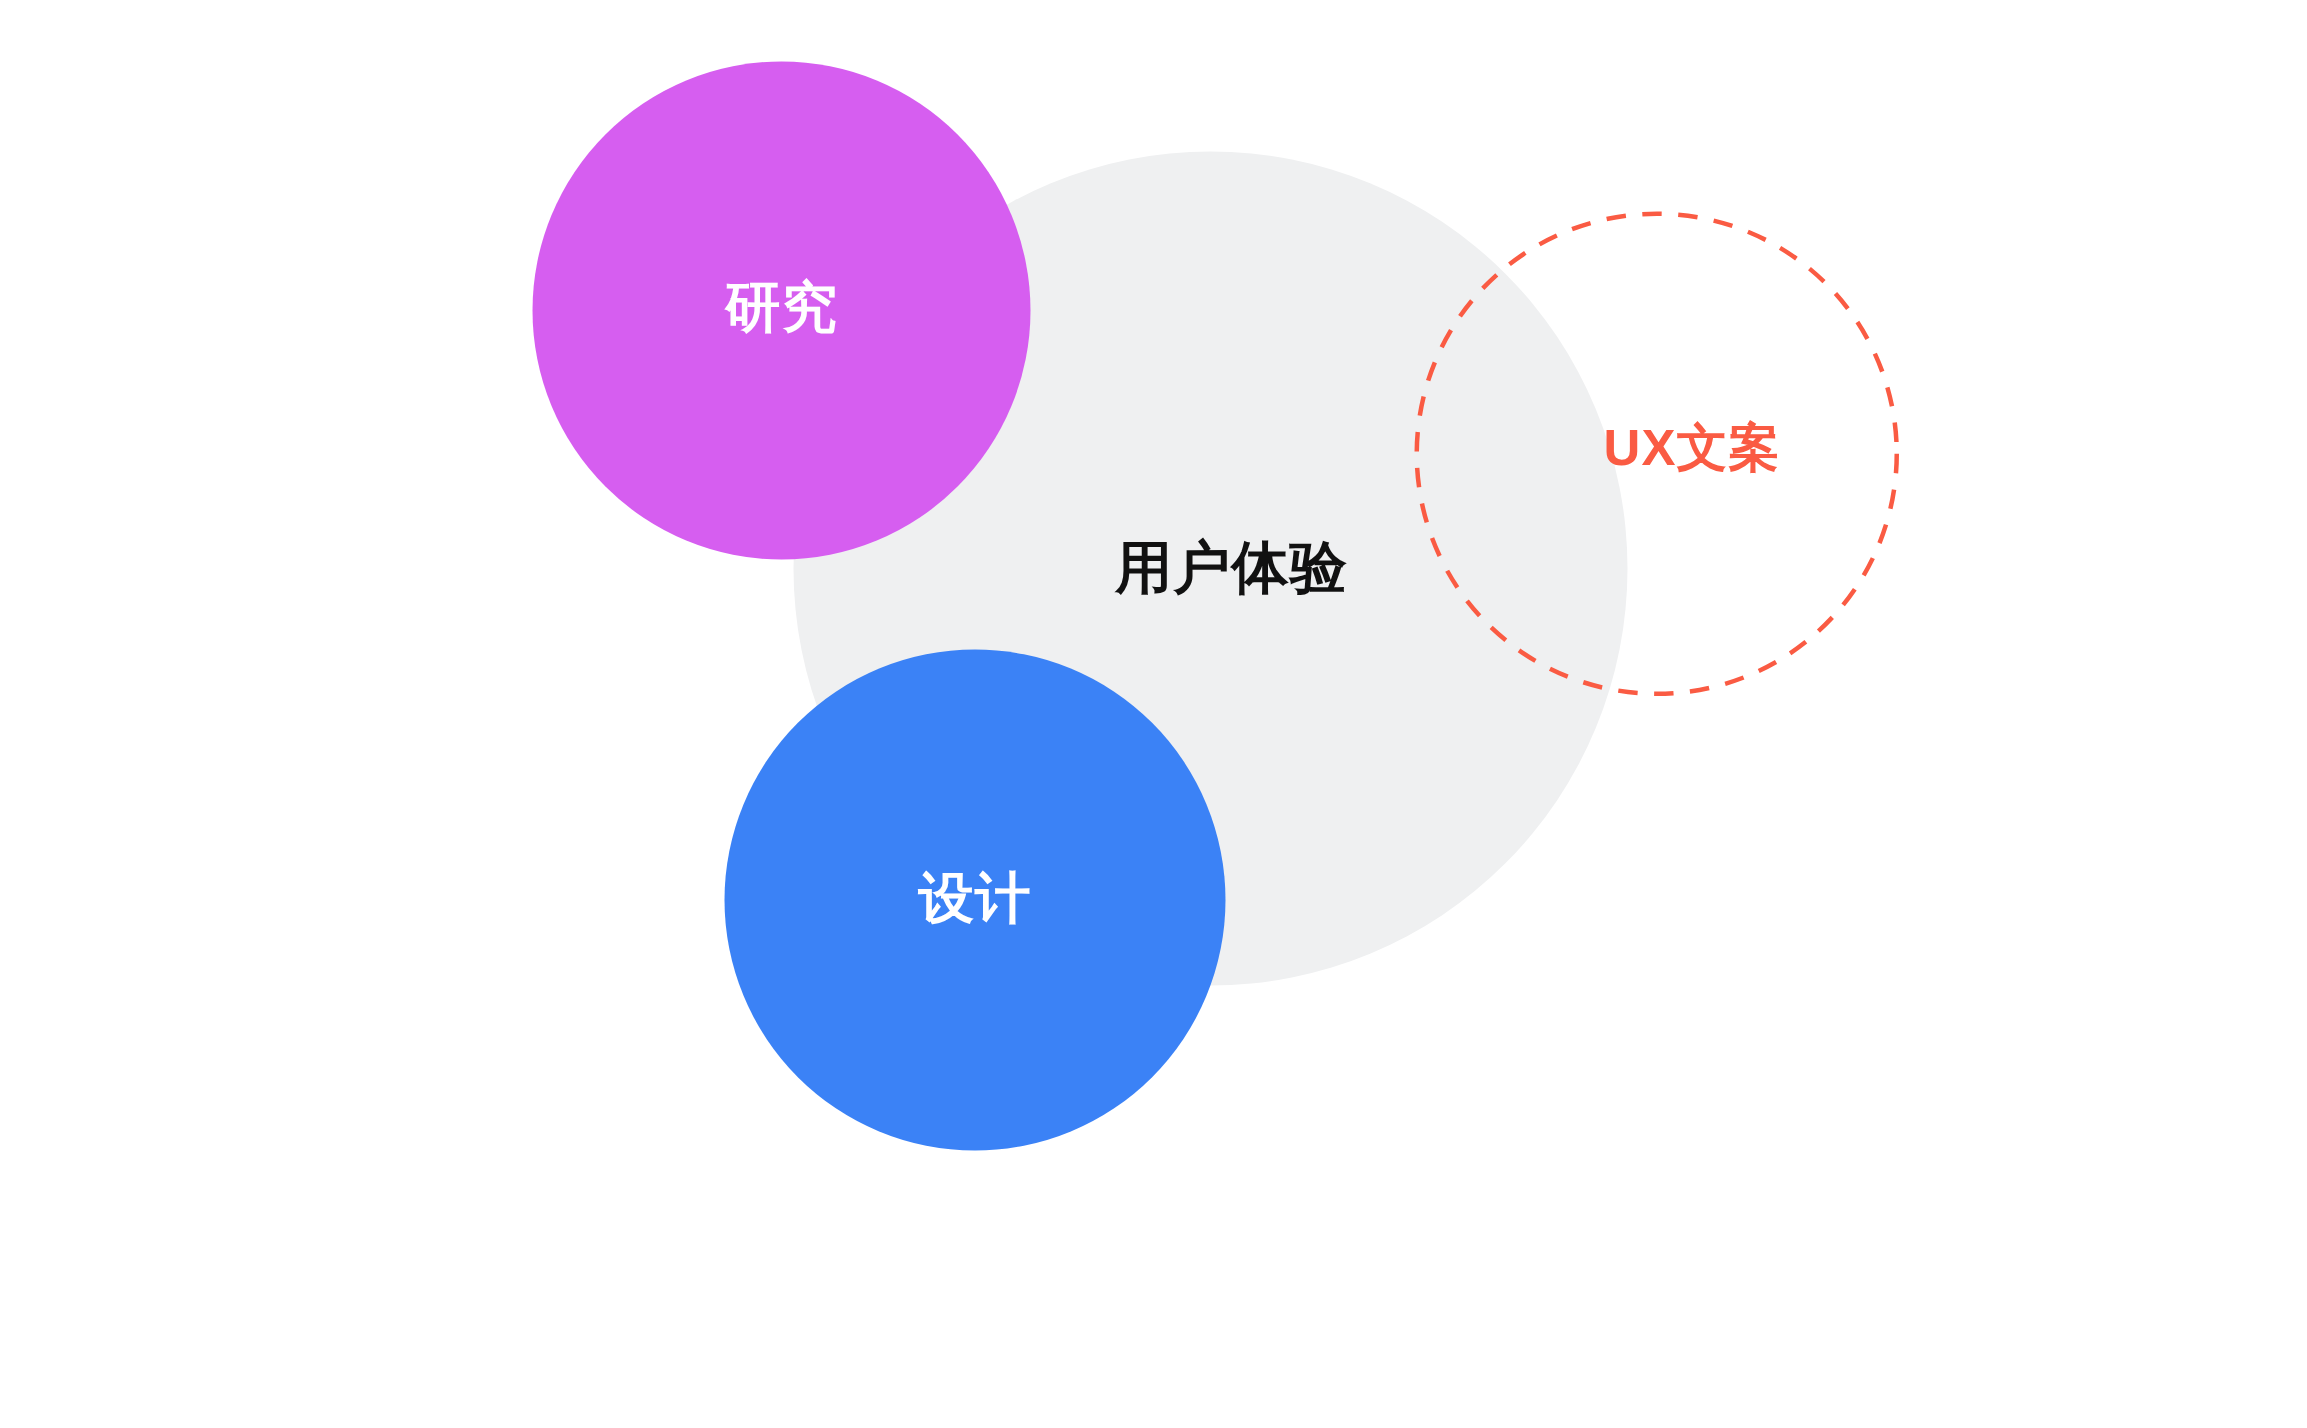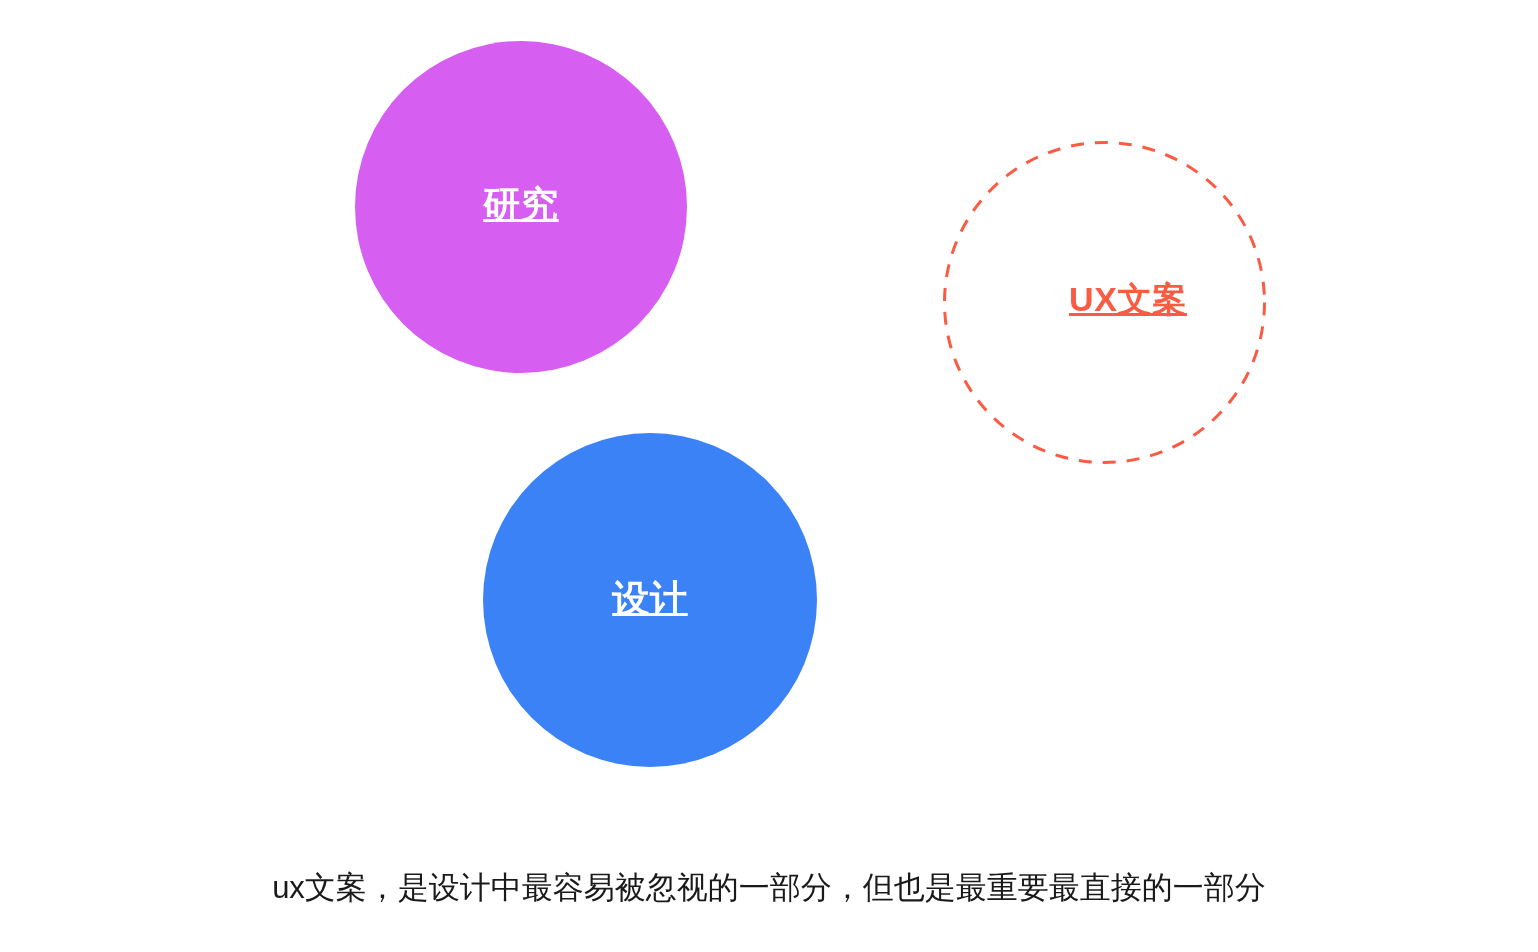--- a/index.html
+++ b/index.html
@@ -39,21 +39,20 @@
     justify-content: center;
     box-sizing: border-box;
   }
 
   .bubble-label {
     font-weight: bold;
     letter-spacing: 0.02em;
     white-space: nowrap;
     line-height: 1;
     user-select: none;
-    text-decoration: underline;
   }
 
   
   #circle-ux-umbrella {
     left: 529px;
     top: 101px;
     width: 556px;
     height: 556px;
     background: #eff0f1;
     z-index: 1;
@@ -140,33 +139,35 @@
     user-select: none;
   }
 </style>
 </head>
 <body>
 
 <div id="stage" style="background: rgb(255, 255, 255);">
 
   <div id="venn">
 
+    <div class="bubble" id="circle-ux-umbrella" style="width: 556px; height: 556px; left: 529px; top: 101px; background: rgb(239, 240, 241);">
+      <span class="bubble-label">用户体验</span>
+    </div>
 
     <div class="bubble" id="circle-research" style="width: 332px; height: 332px; left: 355px; top: 41px; background: rgb(214, 94, 240);">
       <span class="bubble-label">研究</span>
     </div>
 
     <div class="bubble" id="circle-design" style="width: 334px; height: 334px; left: 483px; top: 433px; background: #3b82f6;">
       <span class="bubble-label">设计</span>
     </div>
 
     <div class="bubble" id="circle-ux-copy" style="width: 320px; height: 320px; left: 944px; top: 142px;">
       <svg viewBox="0 0 329 329" style="width: 329px; height: 329px; left: -4.5px; top: -4.5px;">
         <circle id="ux-copy-ring" cx="164.5" cy="164.5" r="160" fill="none" stroke="#fa5b43" stroke-width="3" stroke-dasharray="13 11" stroke-linecap="butt"></circle>
       </svg>
       <span class="bubble-label">UX文案</span>
     </div>
 
   </div>
 
-  <div id="caption">ux文案，是设计中最容易被忽视的一部分，但也是最重要最直接的一部分</div>
 
 </div>
 
 </body></html>

